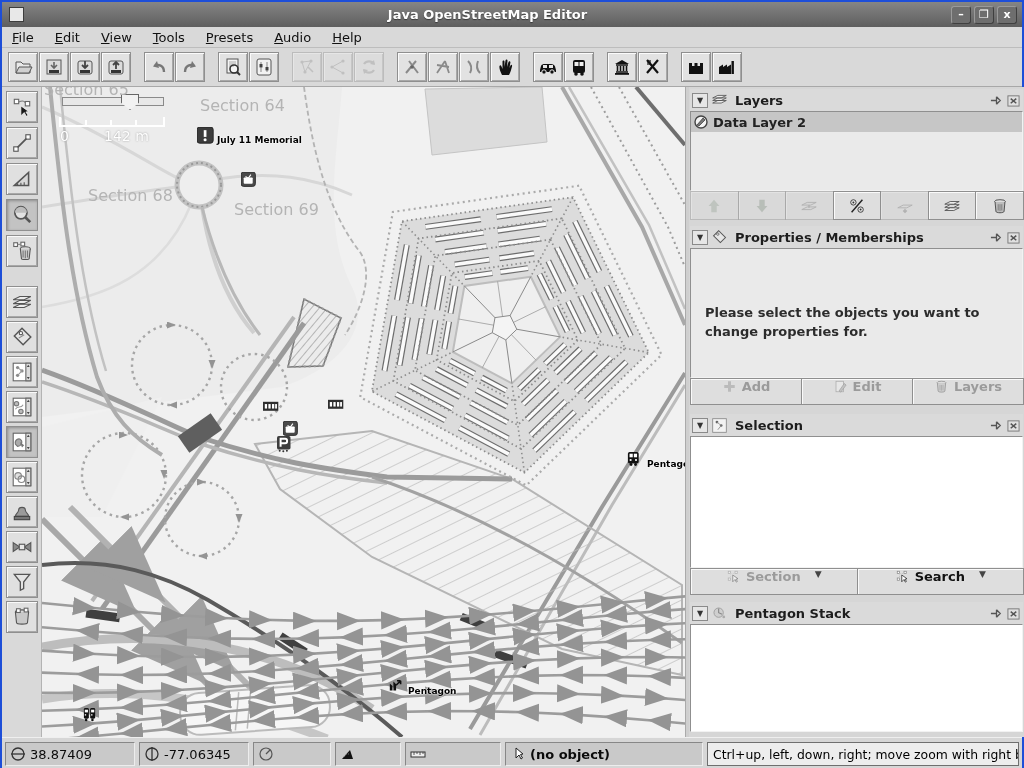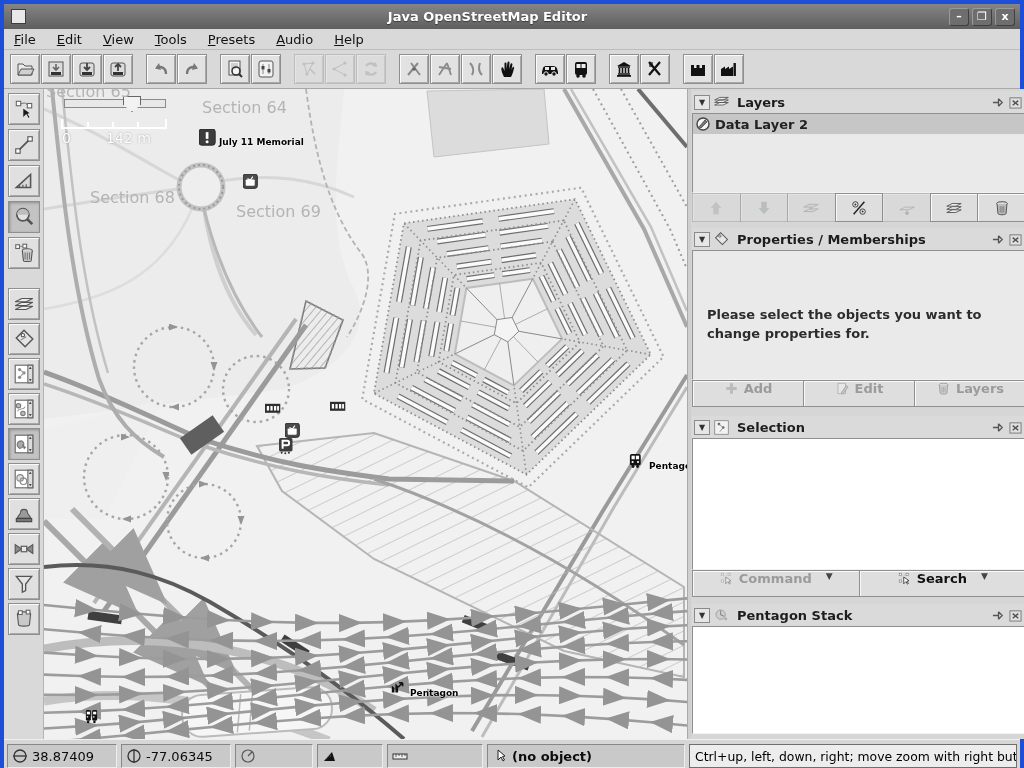--- a/index.html
+++ b/index.html
@@ -1,17 +1,17 @@
 <!DOCTYPE html>
 <html><head>
 <meta charset="utf-8">
 <style>
   html,body{margin:0;padding:0;}
   body{width:1024px;height:768px;font-family:"DejaVu Sans","Liberation Sans",sans-serif;background:#d6d6d6;position:relative;overflow:hidden;-webkit-font-smoothing:antialiased;}
-  .win{position:absolute;inset:0;border:4px solid #1d4ed8;box-sizing:border-box;background:#d6d6d6;}
+  .win{position:absolute;inset:0;border:2px solid #1d4ed8;box-sizing:border-box;background:#d6d6d6;}
   
   .titlebar{position:absolute;left:0;top:0;width:100%;height:25px;background:linear-gradient(#858585,#5e5e5e);display:flex;align-items:center;color:#fff;}
   .appicon{width:13px;height:13px;margin-left:7px;background:#e8e8e8;border:1px solid #3d3d3d;}
   .title{flex:1;text-align:center;font-size:13px;font-weight:bold;text-shadow:0 1px 1px #3a3a3a;}
   .winbtns{display:flex;gap:3px;margin-right:5px;}
   .wbtn{width:18px;height:16px;background:#6e6e6e;border:1px solid;border-color:#9a9a9a #3f3f3f #3f3f3f #9a9a9a;border-radius:3px;color:#fff;font-size:11px;font-weight:bold;display:flex;align-items:center;justify-content:center;line-height:1;}
   
   .menubar{position:absolute;left:0;top:25px;width:100%;height:21px;background:#d9d9d9;border-bottom:1px solid #bdbdbd;display:flex;align-items:center;padding-left:10px;box-sizing:border-box;}
   .menuitem{font-size:13px;color:#111;margin-right:21px;}
   .menuitem u{text-decoration:underline;}
@@ -825,21 +825,21 @@
       <div class="pbody white" style="height:132px;"></div>
       <div class="rowbtns" id="selbtns">
           <div class="rbtn">
             <svg viewBox="0 0 20 20" width="15" height="15">
               <rect x="3" y="3" width="3" height="3" fill="#fff" stroke="#888"></rect>
               <rect x="12" y="3" width="3" height="3" fill="#fff" stroke="#888"></rect>
               <rect x="3" y="12" width="3" height="3" fill="#fff" stroke="#888"></rect>
               <path d="M6,6 H12 M6,6 V12" stroke="#bbb" stroke-dasharray="1.5,1.5"></path>
               <path d="M9,8 L9,17 L12,14 L13.8,17.5 L15.2,16.6 L13.4,13.6 L16,13 Z" fill="#fff" stroke="#222" stroke-width="1"></path>
             </svg>
-            <span>Command</span>
+            <span>Section</span>
             <span class="ddarrow">▼</span>
           </div>
           <div class="rbtn en">
             <svg viewBox="0 0 20 20" width="15" height="15">
               <rect x="3" y="3" width="3" height="3" fill="#fff" stroke="#888"></rect>
               <rect x="12" y="3" width="3" height="3" fill="#fff" stroke="#888"></rect>
               <rect x="3" y="12" width="3" height="3" fill="#fff" stroke="#888"></rect>
               <path d="M6,6 H12 M6,6 V12" stroke="#bbb" stroke-dasharray="1.5,1.5"></path>
               <path d="M9,8 L9,17 L12,14 L13.8,17.5 L15.2,16.6 L13.4,13.6 L16,13 Z" fill="#fff" stroke="#222" stroke-width="1"></path>
             </svg>
@@ -869,21 +869,21 @@
               <path d="M4,5 L10,10 M10,5 L4,10" stroke="#555" stroke-width="1.6"></path>
             </svg>
           </div>
       </div>
       <div class="pbody white" style="height:108px;"></div>
     </div>
 
   </div>
 
   <div class="statusbar">
-    <div class="sfield" style="width:110px;">
+    <div class="sfield" style="width:130px;">
       <svg viewBox="0 0 16 16">
           <circle cx="8" cy="8" r="6" fill="none" stroke="#333" stroke-width="1.3"></circle>
           <path d="M1,8 L15,8" stroke="#333" stroke-width="1.3"></path>
         </svg>
       <span>38.87409</span>
     </div>
     <div class="sfield" style="width:110px;">
       <svg viewBox="0 0 16 16">
           <circle cx="8" cy="8" r="6" fill="none" stroke="#333" stroke-width="1.3"></circle>
           <path d="M8,1 L8,15" stroke="#333" stroke-width="1.3"></path>

